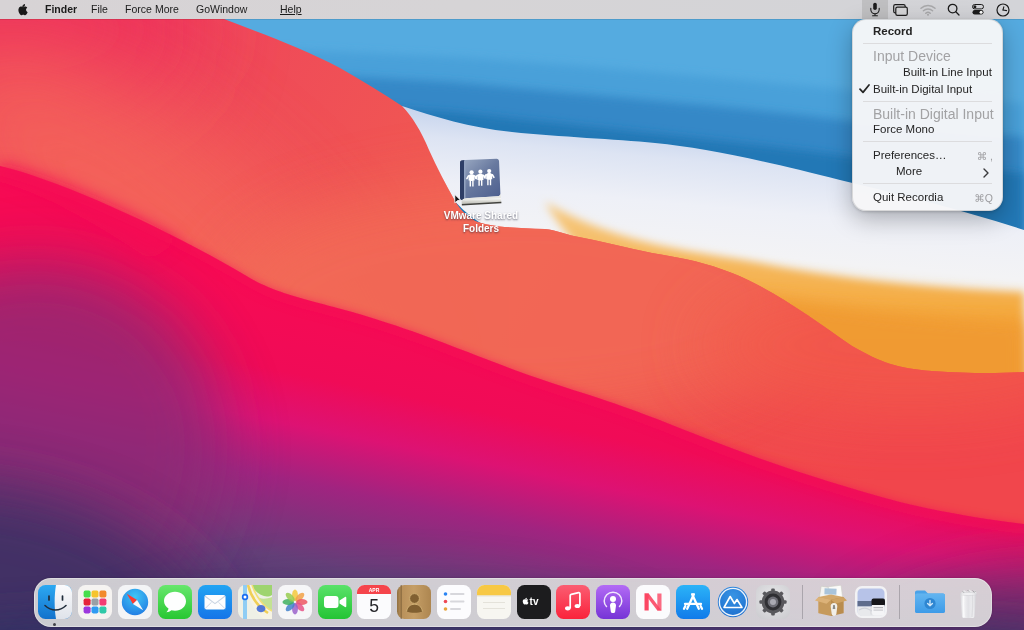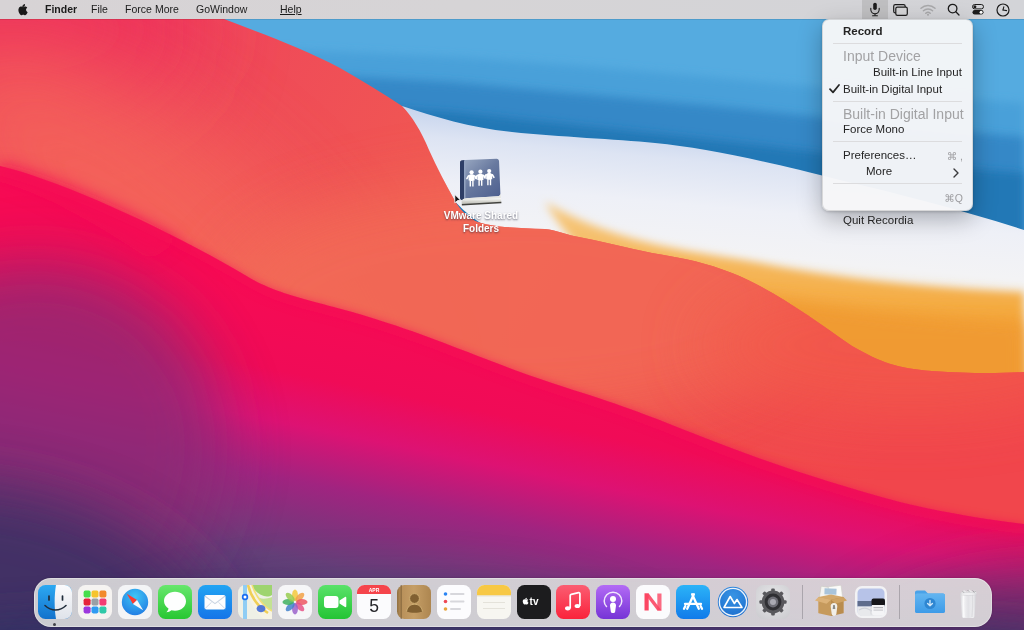--- a/index.html
+++ b/index.html
@@ -7,22 +7,22 @@
        font-family:"Liberation Sans",sans-serif;background:#3a84c4;}
   #wall{position:absolute;left:0;top:0;width:1024px;height:630px;}
   
   #menubar{position:absolute;left:0;top:0;width:1024px;height:19px;
     background:linear-gradient(90deg,#d7d3d5 0%,#d6d4d6 45%,#d3d4d8 100%);
     box-shadow:0 0.5px 0 rgba(0,0,0,0.18);z-index:30;}
   .mi{position:absolute;top:0;height:19px;line-height:19px;font-size:10.5px;color:#1b1b1b;}
   .mi.b{font-weight:700;}
   #michip{position:absolute;left:862px;top:0;width:26px;height:19px;background:#bfbfc1;}
   
-  #menu{position:absolute;left:822px;top:19px;width:149px;height:190px;z-index:40;
-    background:rgba(246,246,248,0.97);border-radius:7px;
+  #menu{position:absolute;left:852px;top:19px;width:149px;height:190px;z-index:40;
+    background:rgba(246,246,248,0.97);border-radius:14px;
     border:0.5px solid rgba(0,0,0,0.12);
     box-shadow:0 8px 24px rgba(0,0,0,0.28), 0 1px 3px rgba(0,0,0,0.18);}
   .mrow{position:absolute;left:20px;font-size:11.5px;line-height:13px;color:#242424;white-space:nowrap;}
   .mgray{color:#a2a2a4;font-size:14px;}
   .msep{position:absolute;left:10px;right:10px;height:1px;background:#dcdcde;}
   .mshort{position:absolute;right:9px;font-size:10.5px;color:#9d9da0;}
   
   #dicon{position:absolute;left:440px;top:158px;width:82px;z-index:10;text-align:center;}
   #dlabel{margin-top:4px;font-size:10px;line-height:12.5px;font-weight:700;color:#fff;
     text-shadow:0 1px 2px rgba(40,40,60,0.65);}
@@ -201,21 +201,21 @@
   <div class="mrow mgray" style="top:88px;">Built-in Digital Input</div>
   <div class="mrow" style="top:103px;">Force Mono</div>
   <div class="msep" style="top:121px;"></div>
   <div class="mrow" style="top:129px;">Preferences…</div>
   <div class="mshort" style="top:130px;">⌘ ,</div>
   <div class="mrow" style="top:145px;padding-left:23px;">More</div>
   <svg style="position:absolute;right:13px;top:148px" width="6" height="10" viewBox="0 0 6 10">
     <path d="M1,1 L5,5 L1,9" fill="none" stroke="#3a3a3c" stroke-width="1.4" stroke-linecap="round" stroke-linejoin="round"></path>
   </svg>
   <div class="msep" style="top:163px;"></div>
-  <div class="mrow" style="top:171px;margin-top:23px;">Quit Recordia</div>
+  <div class="mrow" style="top:171px;">Quit Recordia</div>
   <div class="mshort" style="top:172px;">⌘Q</div>
 </div>
 
 <div id="dicon">
   <svg width="52" height="48" viewBox="0 0 52 48" style="display:block;margin:0 auto;position:relative;left:-2px;">
     <defs>
       <linearGradient id="bookc" x1="0.1" y1="0" x2="0.9" y2="1">
         <stop offset="0" stop-color="#93a2bd"></stop>
         <stop offset="0.45" stop-color="#68799f"></stop>
         <stop offset="1" stop-color="#4f6190"></stop>

